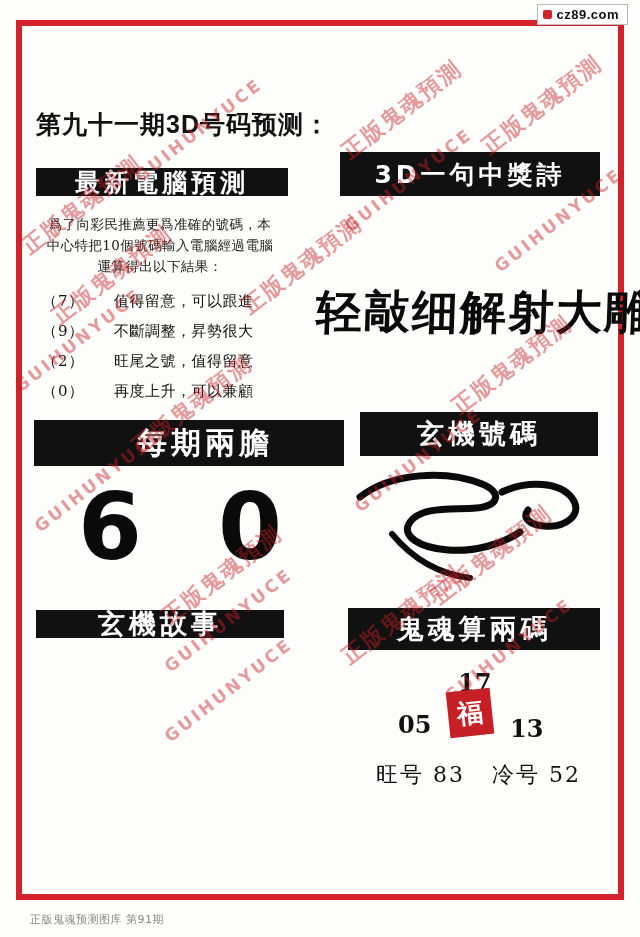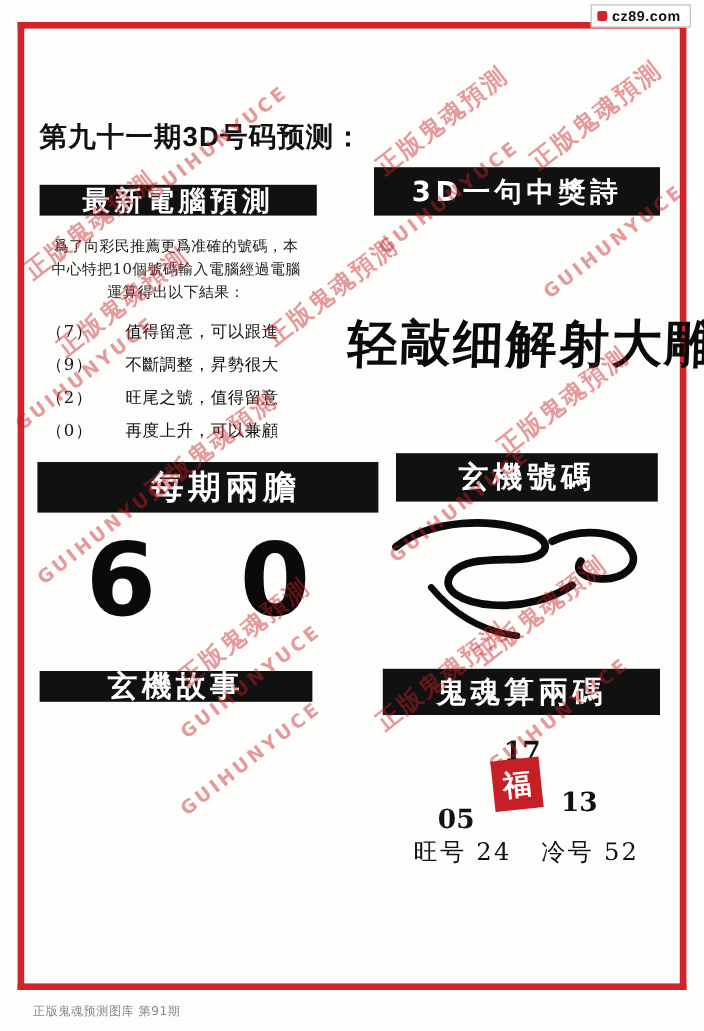--- a/index.html
+++ b/index.html
@@ -182,21 +182,21 @@
   #lucky-block {
     position: absolute;
     left: 392px;
     top: 668px;
     width: 210px;
     height: 120px;
     font-family: "DejaVu Serif", serif;
     color: #111;
   }
   #lucky-top    { position: absolute; left: 66px; top: 0px;  font-size: 24px; font-weight: bold; }
-  #lucky-left   { position: absolute; left: 6px;  top: 42px; font-size: 24px; font-weight: bold; margin-top: 20px; }
+  #lucky-left   { position: absolute; left: 6px;  top: 42px; font-size: 24px; font-weight: bold; }
   #lucky-right  { position: absolute; left: 118px;top: 46px; font-size: 24px; font-weight: bold; }
   #lucky-seal {
     position: absolute;
     left: 56px; top: 22px;
     width: 44px; height: 46px;
     background: #c62026;
     color: #fff;
     font-family: "DejaVu Serif", serif;
     font-size: 26px;
     font-weight: bold;
@@ -320,21 +320,21 @@
 
   <div class="banner" id="banner-guihun">鬼魂算兩碼</div>
   <div id="lucky-block">
     <span id="lucky-top">17</span>
     <span id="lucky-left">05</span>
     <span id="lucky-right">13</span>
     <span id="lucky-seal">福</span>
   </div>
   <div id="hotcold">
     <span>旺号</span>
-    <span>24</span>
+    <span>83</span>
     &nbsp;
     <span>冷号</span>
     <span>52</span>
   </div>
 
   <div id="footer-caption">正版鬼魂预测图库 第91期</div>
 
   <div id="watermarks">
     <div class="wm wm-cn w1">正版鬼魂預測</div>
     <div class="wm wm-en w2">GUIHUNYUCE</div>

